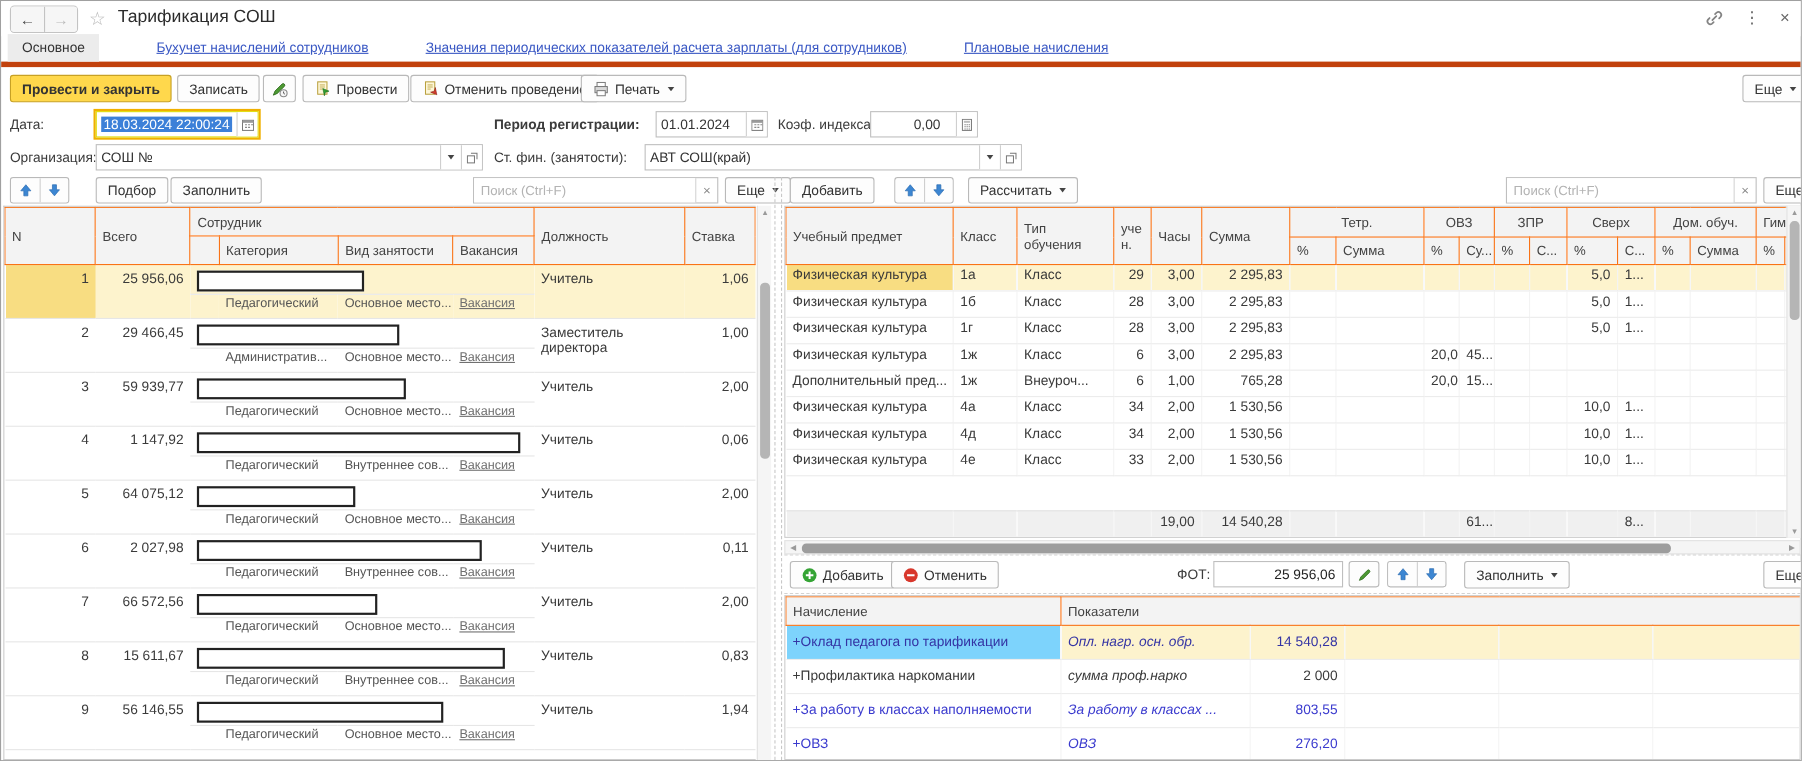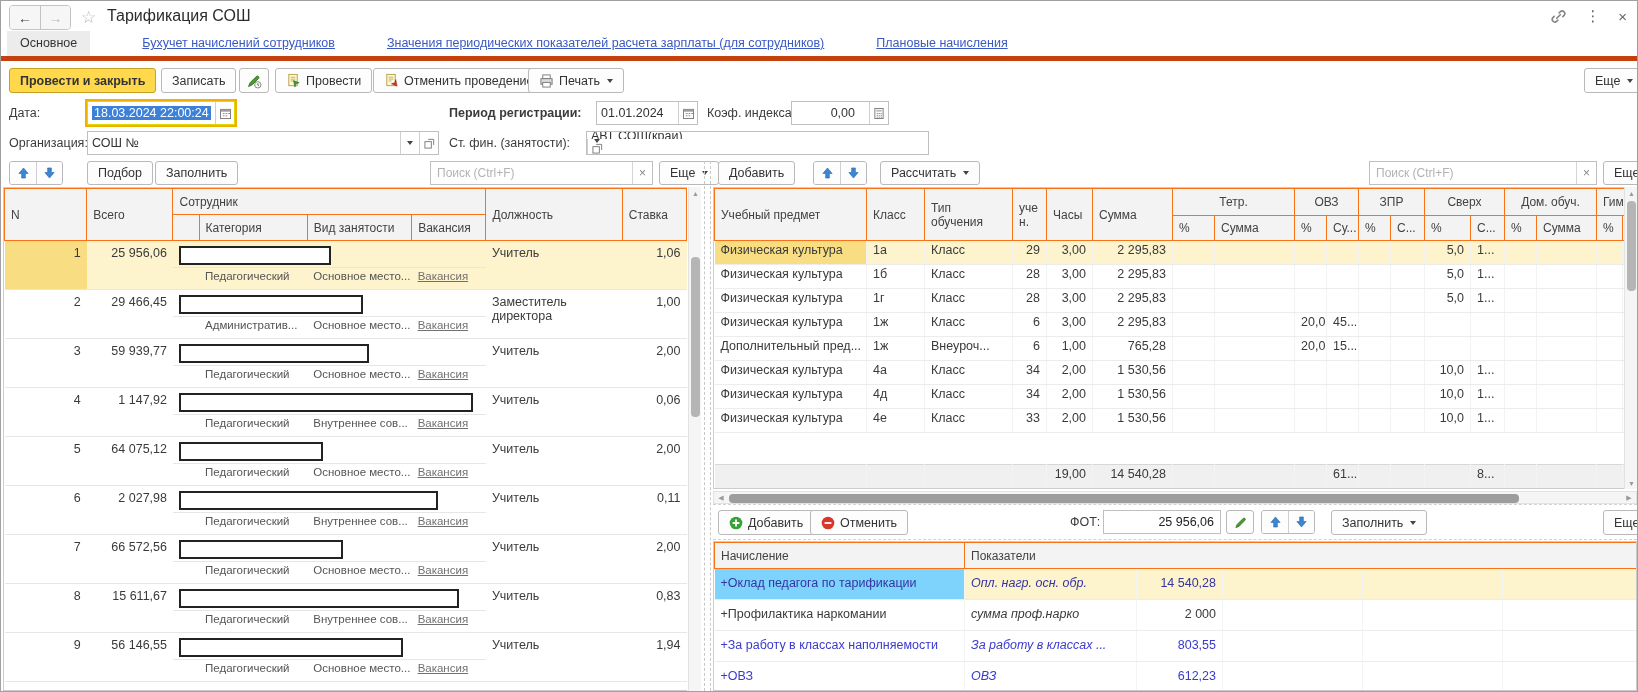--- a/index.html
+++ b/index.html
@@ -217,21 +217,21 @@
       </div>
     <div class="seg">
       <svg width="11" height="11" viewBox="0 0 12 12">
           <rect x="1" y="4" width="7" height="7" fill="none" stroke="#777"></rect>
           <path d="M4.5 1.5 h6 v6" fill="none" stroke="#777"></path>
         </svg>
     </div>
   </div>
 
   <div class="flabel" style="left:448px; top:135px;">Ст. фин. (занятости):</div>
-  <div class="input" style="left:585px; top:130px; width:343px;flex-direction:column;">
+  <div class="input" style="left:585px; top:130px; width:343px;">
     <div class="text">АВТ СОШ(край)</div>
     <div class="seg">
         <span class="caret" style="margin:0;"></span>
       </div>
     <div class="seg">
       <svg width="11" height="11" viewBox="0 0 12 12">
           <rect x="1" y="4" width="7" height="7" fill="none" stroke="#777"></rect>
           <path d="M4.5 1.5 h6 v6" fill="none" stroke="#777"></path>
         </svg>
     </div>
@@ -783,21 +783,21 @@
             <td class="c-blue">+За работу в классах наполняемости</td>
             <td class="ind c-blue">За работу в классах ...</td>
             <td class="num c-blue">803,55</td>
             <td></td>
             <td></td>
             <td></td>
           </tr>
           <tr>
             <td class="c-blue">+ОВЗ</td>
             <td class="ind c-blue">ОВЗ</td>
-            <td class="num c-blue">612,23</td>
+            <td class="num c-blue">276,20</td>
             <td></td>
             <td></td>
             <td></td>
           </tr>
         </tbody>
     </table>
   </div>
 </div>
 
 </body></html>

